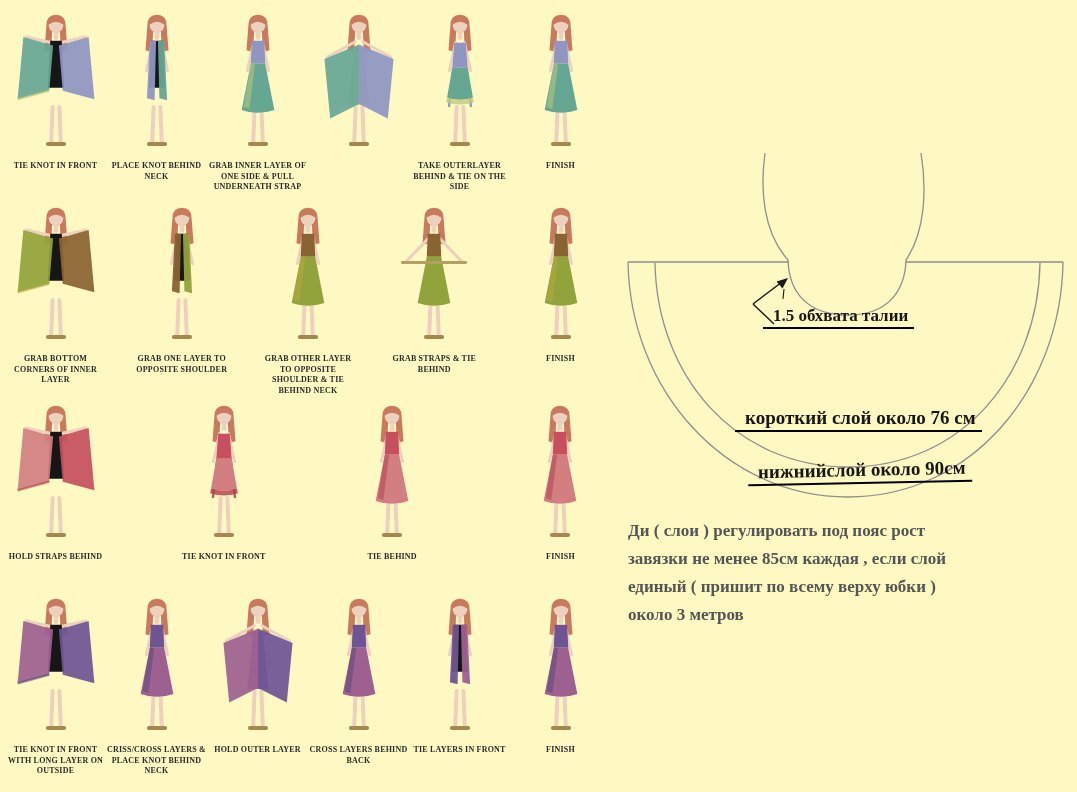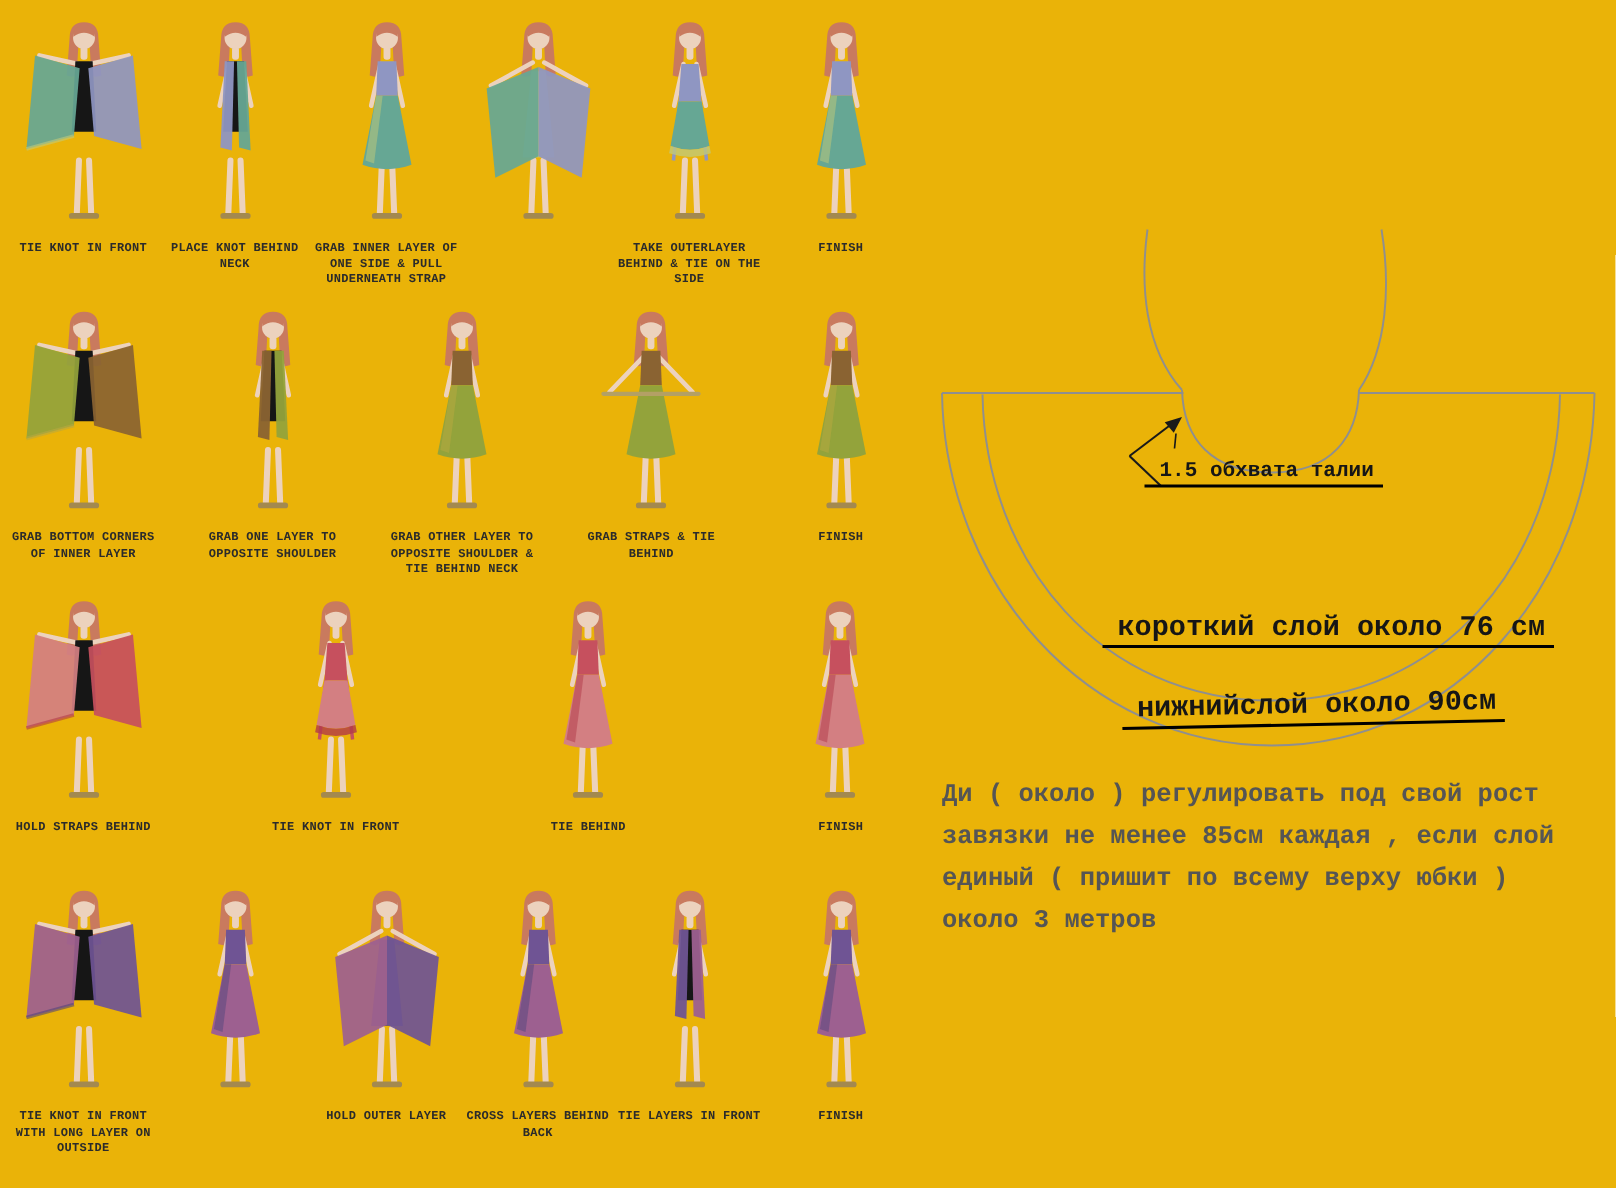--- a/index.html
+++ b/index.html
@@ -1,30 +1,30 @@
 <!DOCTYPE html>
 <html><head>
 <meta charset="utf-8">
 <style>
   html,body{margin:0;padding:0;background:#fff;}
-  .page{position:relative;width:1077px;height:792px;background:#eab308;overflow:hidden;
-        font-family:Liberation Mono, monospace;}
+  .page{position:relative;width:1077px;height:792px;background:#fef9c3;overflow:hidden;
+        font-family:Liberation Serif, serif;}
   
   .steps{position:absolute;left:0;top:0;width:614px;padding:8px 4px 0 6px;box-sizing:border-box;}
   .step-row{display:flex;justify-content:space-between;margin-bottom:3px;}
   .step{margin:0;width:99px;display:flex;flex-direction:column;align-items:center;}
   .photo{height:150px;display:flex;align-items:flex-end;justify-content:center;}
   .cap{font-size:8px;font-weight:600;letter-spacing:.2px;line-height:1.32;color:#2b2b2b;
        text-align:center;min-height:37px;margin-top:3px;text-transform:uppercase;}
   
   .pattern{position:absolute;left:615px;top:0;width:462px;height:792px;}
   .pattern-svg{position:absolute;left:0;top:128px;}
   .lbl{position:absolute;font-weight:700;color:#161616;border-bottom:2px solid #000;
        padding:0 6px 1px 10px;white-space:nowrap;}
-  .lbl-waist{left:148px;top:306px;font-size:14px;}
+  .lbl-waist{left:148px;top:306px;font-size:17px;}
   .lbl-short{left:120px;top:407px;font-size:19px;}
   .lbl-bottom{left:133px;top:459px;font-size:19px;transform:rotate(-1.2deg);}
   .notes{position:absolute;left:13px;top:517px;font-size:17px;font-weight:600;color:#555;
          line-height:1.64;white-space:nowrap;}
 </style>
 </head>
 <body>
 
 <div class="page">
 
@@ -321,20 +321,21 @@
     <path d="M41.5,138.5 h8 M50.5,138.5 h8" stroke="#a3894f" stroke-width="4" stroke-linecap="round"></path>
               <path d="M45.5,33 L39,62 M54.5,33 L61,62" stroke="#ecd2bd" stroke-width="3.2" stroke-linecap="round" fill="none"></path>
               <path d="M43.5,31 L56.5,31 L57.5,55 L42.5,55 Z" fill="#6f5494"></path>
       <path d="M42.5,55 L57.5,55 L67,103 Q50,109 33,103 Z" fill="#9d6090"></path>
       <path d="M42.5,55 L47,55 L41,102 L35,100 Z" fill="#54457c" opacity=".5"></path>
               <rect x="47.6" y="21" width="4.8" height="9" rx="2" fill="#ecd2bd"></rect>
     <circle cx="50" cy="15" r="7.6" fill="#ecd2bd"></circle>
     <path d="M42.6,11.5 A7.6,7.6 0 0 1 57.4,11.5 L57.4,14 Q50,8.5 42.6,14 Z" fill="#c97a5e"></path>
             </svg>
           </div>
+          <figcaption class="cap">CRISS/CROSS LAYERS &amp; PLACE KNOT BEHIND NECK</figcaption>
         </figure>
         <figure class="step">
           <div class="photo">
             <svg viewBox="0 0 100 150" width="96" height="150">
     <path d="M40,15 Q40,4 50,4 Q60,4 60,15 L62,41 Q57,43 55,40 L54,21 Q50,25 46,21 L45,40 Q43,43 38,41 Z" fill="#c97a5e"></path>
               <path d="M46.5,100 L45,137 M53.5,100 L55,137" stroke="#ecd2bd" stroke-width="4.2" stroke-linecap="round" fill="none"></path>
     <path d="M41.5,138.5 h8 M50.5,138.5 h8" stroke="#a3894f" stroke-width="4" stroke-linecap="round"></path>
               <path d="M46,32 L17,48 M54,32 L83,48" stroke="#ecd2bd" stroke-width="3.2" stroke-linecap="round" fill="none"></path>
       <path d="M45,38 L55,38 L61,98 L39,98 Z" fill="#54457c" opacity=".75"></path>
       <path d="M50,35 L14,50 L20,112 L50,97 Z" fill="#9d6090" opacity=".93"></path>
@@ -416,19 +417,19 @@
         <path d="M169,161 L168,171" stroke-width="1.1"></path>
       </g>
       <path d="M173,150 L161.5,153.5 L167.5,160.5 Z" fill="#1a1a1a"></path>
     </svg>
 
     <span class="lbl lbl-waist">1.5 обхвата талии</span>
     <span class="lbl lbl-short">короткий слой около 76 см</span>
     <span class="lbl lbl-bottom">нижнийслой около 90см</span>
 
     <div class="notes">
-      <div>Ди ( около ) регулировать под свой рост</div>
+      <div>Ди ( слои ) регулировать под пояс рост</div>
       <div>завязки не менее 85см каждая , если слой</div>
       <div>единый ( пришит по всему верху юбки )</div>
       <div>около  3 метров</div>
     </div>
   </div>
 </div>
 
 </body></html>

